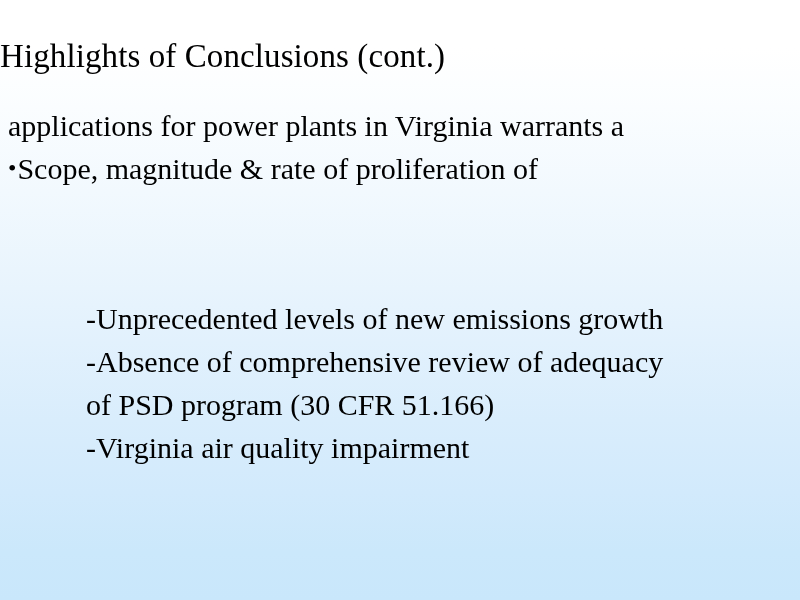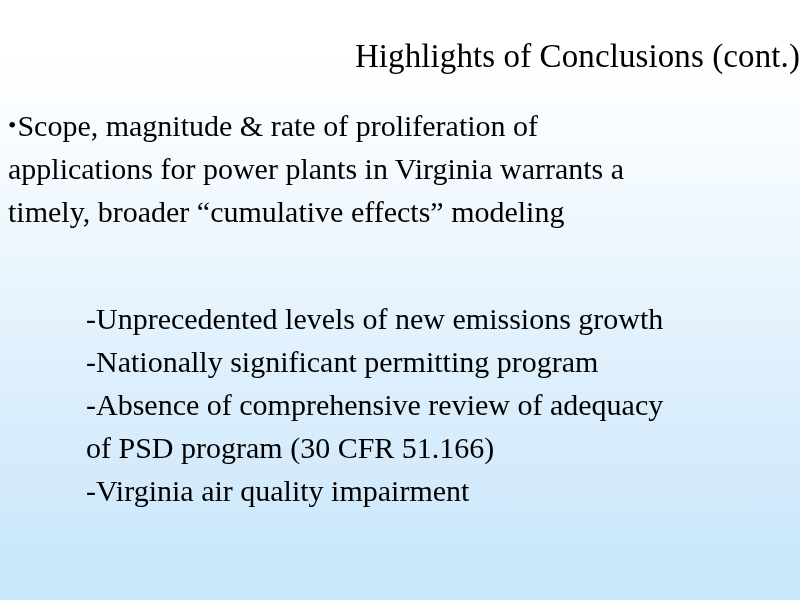--- a/index.html
+++ b/index.html
@@ -33,21 +33,21 @@
     width: 800px;
     height: 600px;
   }
 
   
   .slide-title {
     position: absolute;
     left: 0;
     top: 36px;
     width: 800px;
-    text-align: right;
+    text-align: left;
     font-size: 33px;
     line-height: 40px;
     font-weight: normal;
     letter-spacing: 0.1px;
     white-space: nowrap;
   }
 
   
   .body-block {
     position: absolute;
@@ -100,36 +100,32 @@
 </head>
 <body>
 
 <div id="slide">
 
   <h1 class="slide-title">Highlights of Conclusions (cont.)</h1>
 
   <div class="body-block">
 
     <div class="bullet-para">
+      <span class="bullet-line">applications for power plants in Virginia warrants a</span>
       <span class="bullet-line"><span class="bullet-mark">•</span><span>Scope, magnitude &amp; rate of proliferation of</span></span>
-      <span class="bullet-line">applications for power plants in Virginia warrants a</span>
-      <span class="bullet-line">timely, broader “cumulative effects”  modeling</span>
     </div>
 
   </div>
 
   <div class="subbullet-block">
 
     <div>
       <span class="subbullet-line"><span>-</span><span>Unprecedented levels of new emissions growth</span></span>
     </div>
 
-    <div>
-      <span class="subbullet-line"><span>-</span><span>Nationally significant permitting program</span></span>
-    </div>
 
     <div>
       <span class="subbullet-line"><span>-</span><span>Absence of comprehensive review of adequacy</span></span>
       <span class="subbullet-cont">of PSD program (30 CFR 51.166)</span>
     </div>
 
     <div>
       <span class="subbullet-line"><span>-</span><span>Virginia air quality impairment</span></span>
     </div>
 

